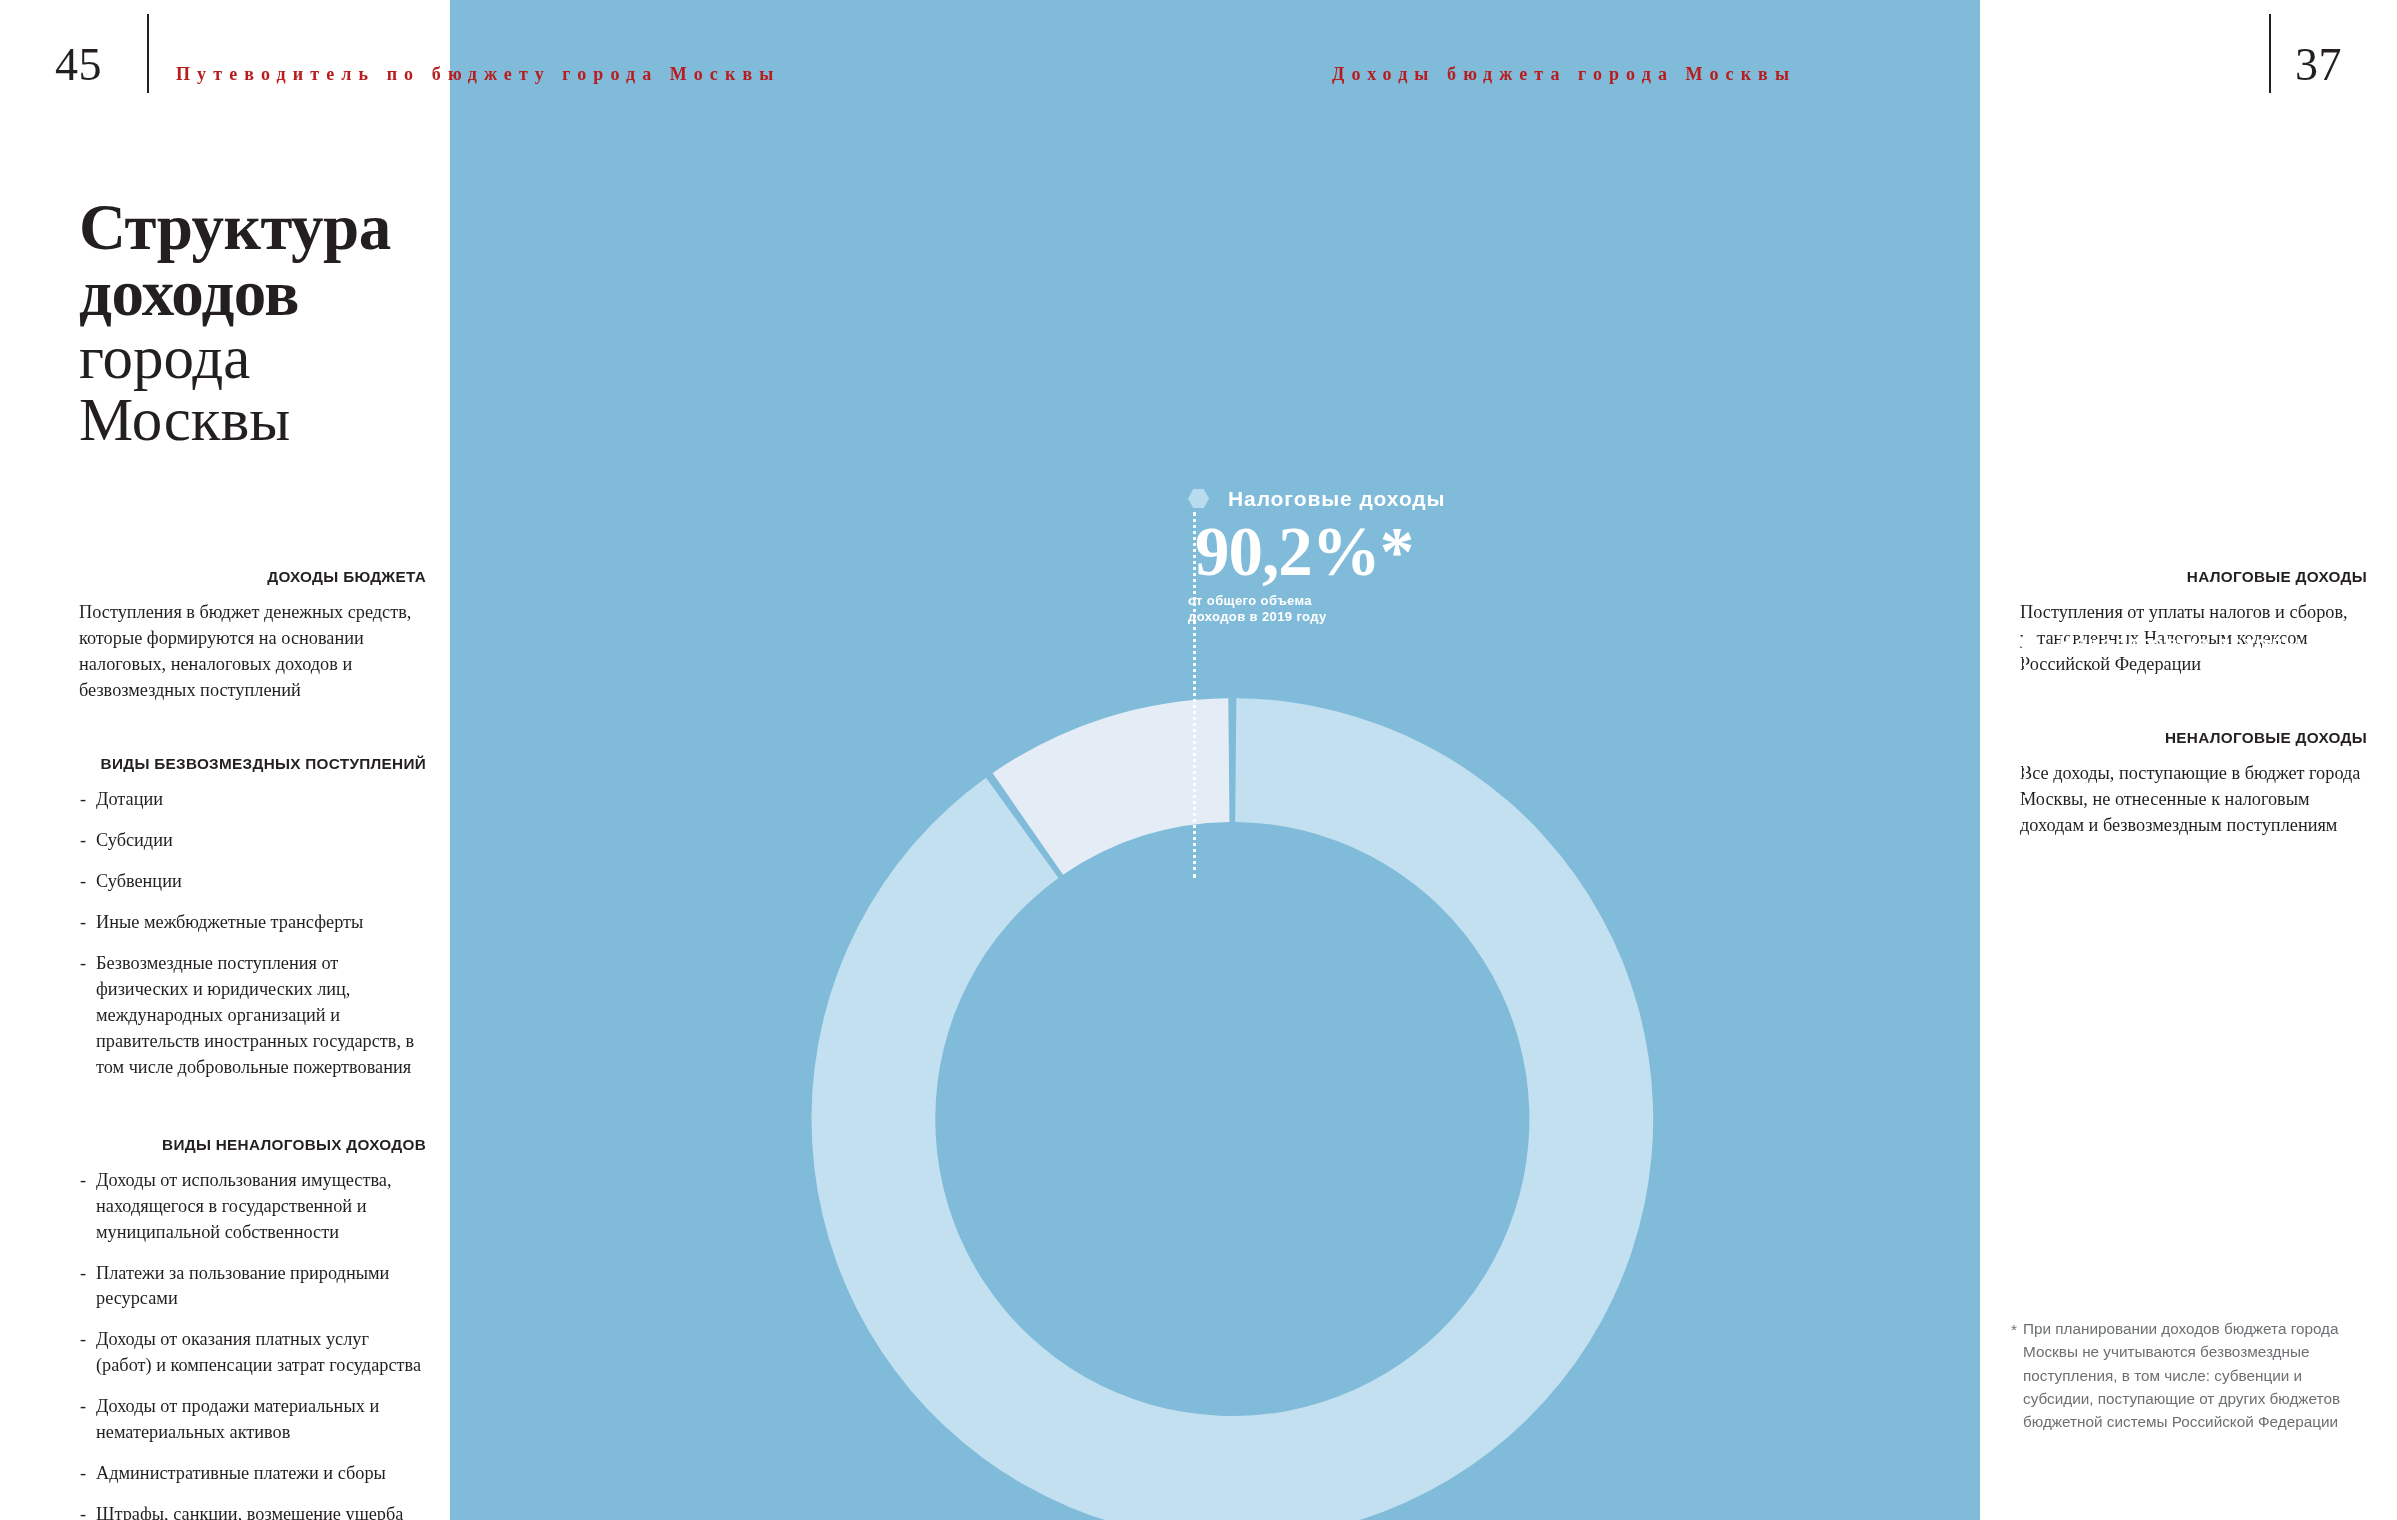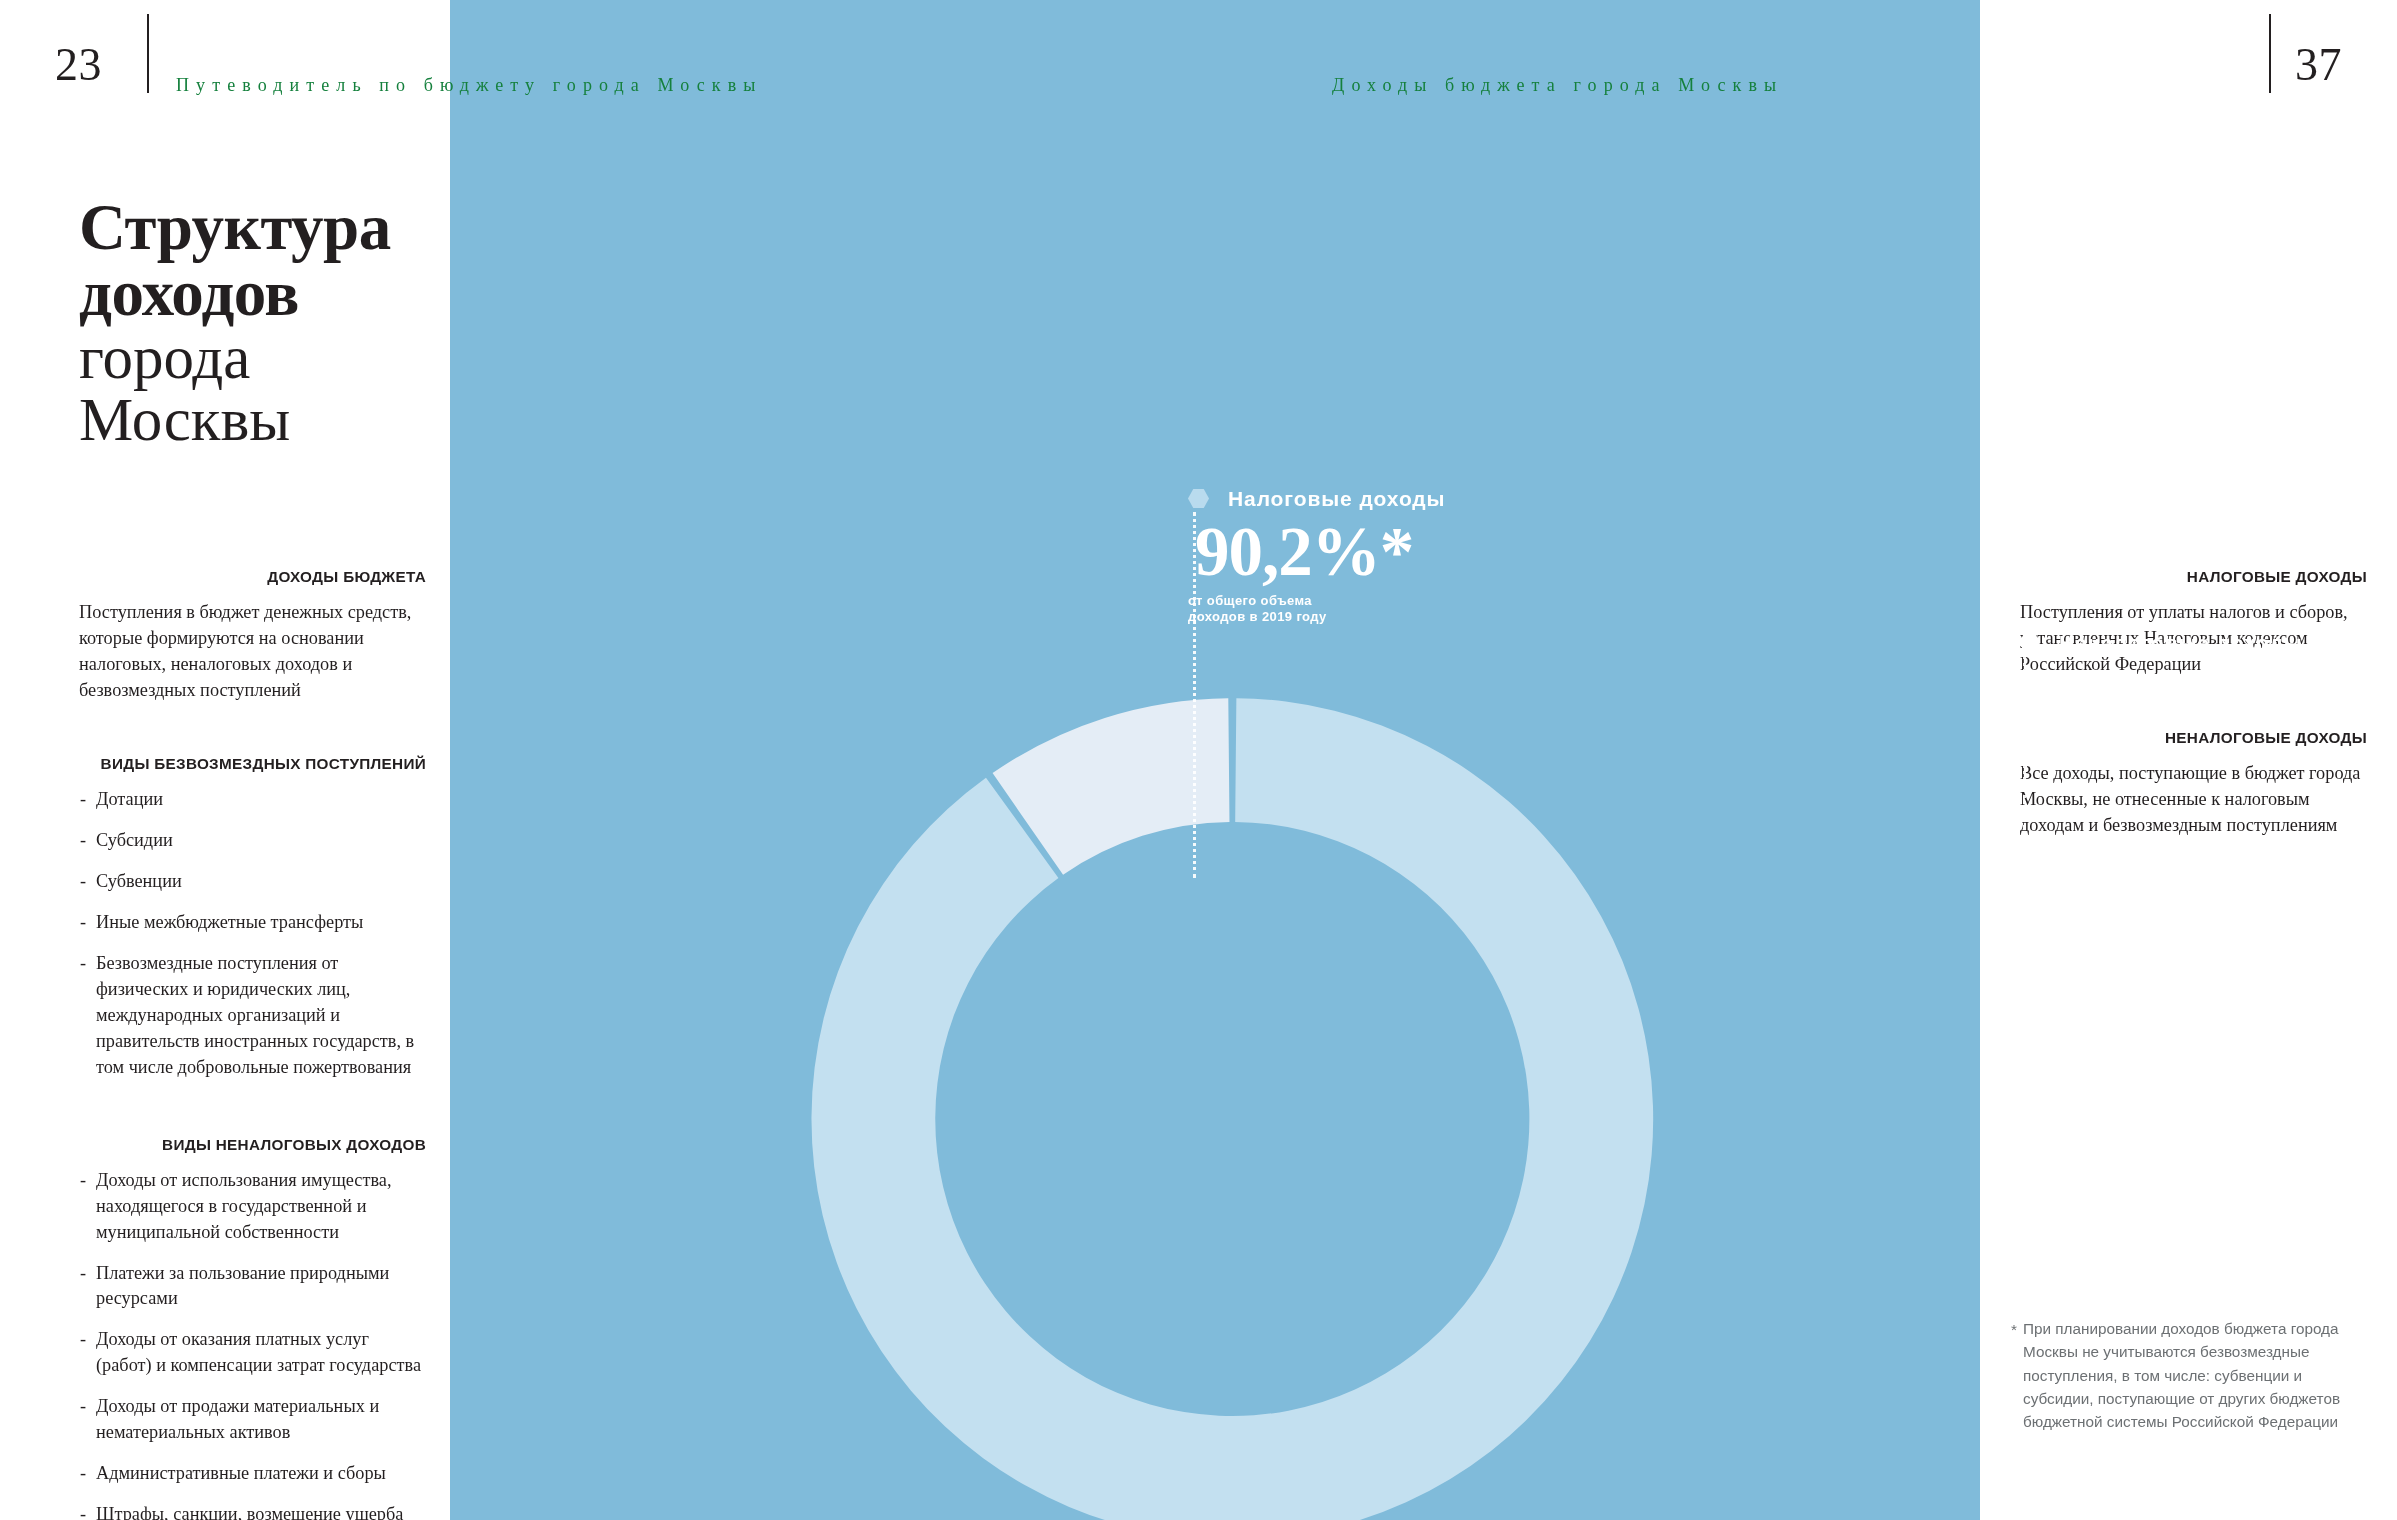--- a/index.html
+++ b/index.html
@@ -45,26 +45,26 @@
     top: 14px;
     width: 2px;
     height: 79px;
     background: #231f20;
   }
   #rule-left { left: 147px; }
   #rule-right { left: 2269px; }
 
   .running-head {
     position: absolute;
-    top: 75px;
+    top: 64px;
     font-family: "Liberation Serif", serif;
     font-size: 18px;
-    font-weight: normal;
+    font-weight: bold;
     letter-spacing: 7.1px;
-    color: #15803d;
+    color: #b91c1c;
     white-space: nowrap;
   }
   #running-head-left { left: 176px; }
   #running-head-right { left: 1332px; }
 
   
   #title-block {
     position: absolute;
     left: 79px;
     top: 194px;
@@ -219,21 +219,21 @@
     padding-left: 12px;
   }
 </style>
 </head>
 <body>
 
 <div id="spread">
 
   <div id="blue-panel"></div>
 
-  <div class="page-num" id="page-num-left">23</div>
+  <div class="page-num" id="page-num-left">45</div>
   <div class="page-rule" id="rule-left"></div>
   <div class="running-head" id="running-head-left">Путеводитель по бюджету города Москвы</div>
 
   <div class="page-num" id="page-num-right">37</div>
   <div class="page-rule" id="rule-right"></div>
   <div class="running-head" id="running-head-right">Доходы бюджета города Москвы</div>
 
   <div id="title-block">
     <span class="t-bold">Структура</span>
     <span class="t-bold">доходов</span>

